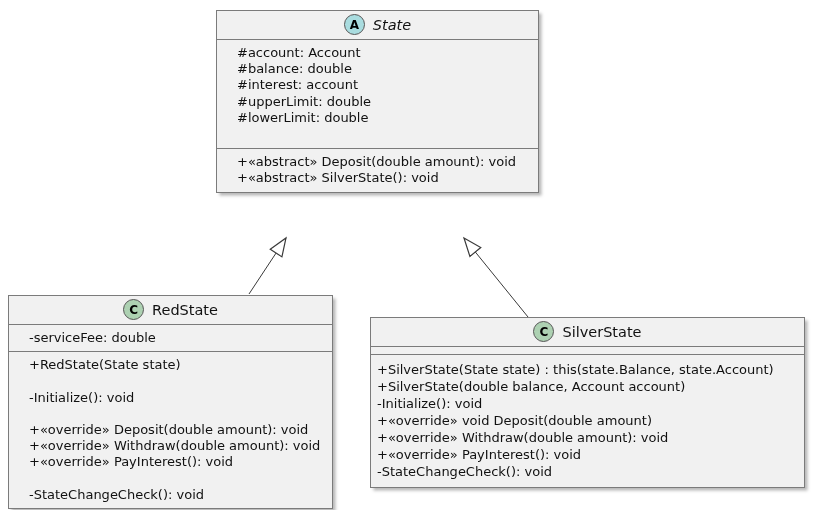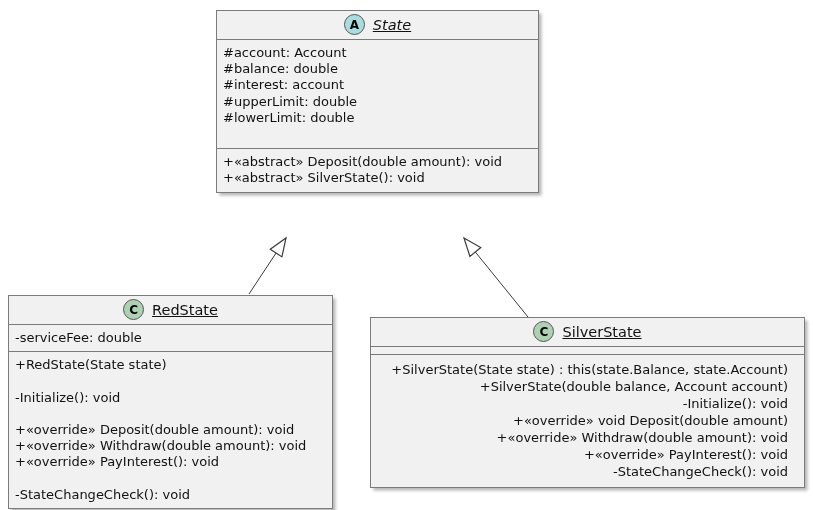--- a/index.html
+++ b/index.html
@@ -38,32 +38,32 @@
     min-height: 27px;
   }
   .spot {
     width: 21px; height: 21px;
     border-radius: 50%;
     border: 1px solid #565656;
     display: flex; align-items: center; justify-content: center;
     font-size: 12px; font-weight: bold; color: #000;
     flex: 0 0 auto;
   }
-  .class-name { font-size: 14.5px; color: #111; text-decoration: underline; }
+  .class-name { font-size: 14.5px; color: #111; }
   .class-name.italic { font-style: italic; }
 
   .compartment {
-    padding: 5px 6px;
+    padding: 5px 20px;
     font-size: 13px;
     line-height: 16.2px;
     white-space: pre;
   }
   .compartment.attrs { border-bottom: 1px solid #7b7b7b; }
   .compartment.attrs.empty { padding: 0; height: 8px; }
-  #box-silverstate .compartment.methods { line-height: 17px; padding: 6px 16px 7px 6px; text-align: right; }
+  #box-silverstate .compartment.methods { line-height: 17px; padding: 6px 6px 7px 6px; }
   #box-state .compartment.attrs { padding-bottom: 6px; }
 
   .member { color: #111111; }
 </style>
 </head>
 <body>
 
 <div id="canvas">
 
   <svg id="arrows" width="813" height="510" viewBox="0 0 813 510" xmlns="http://www.w3.org/2000/svg">

